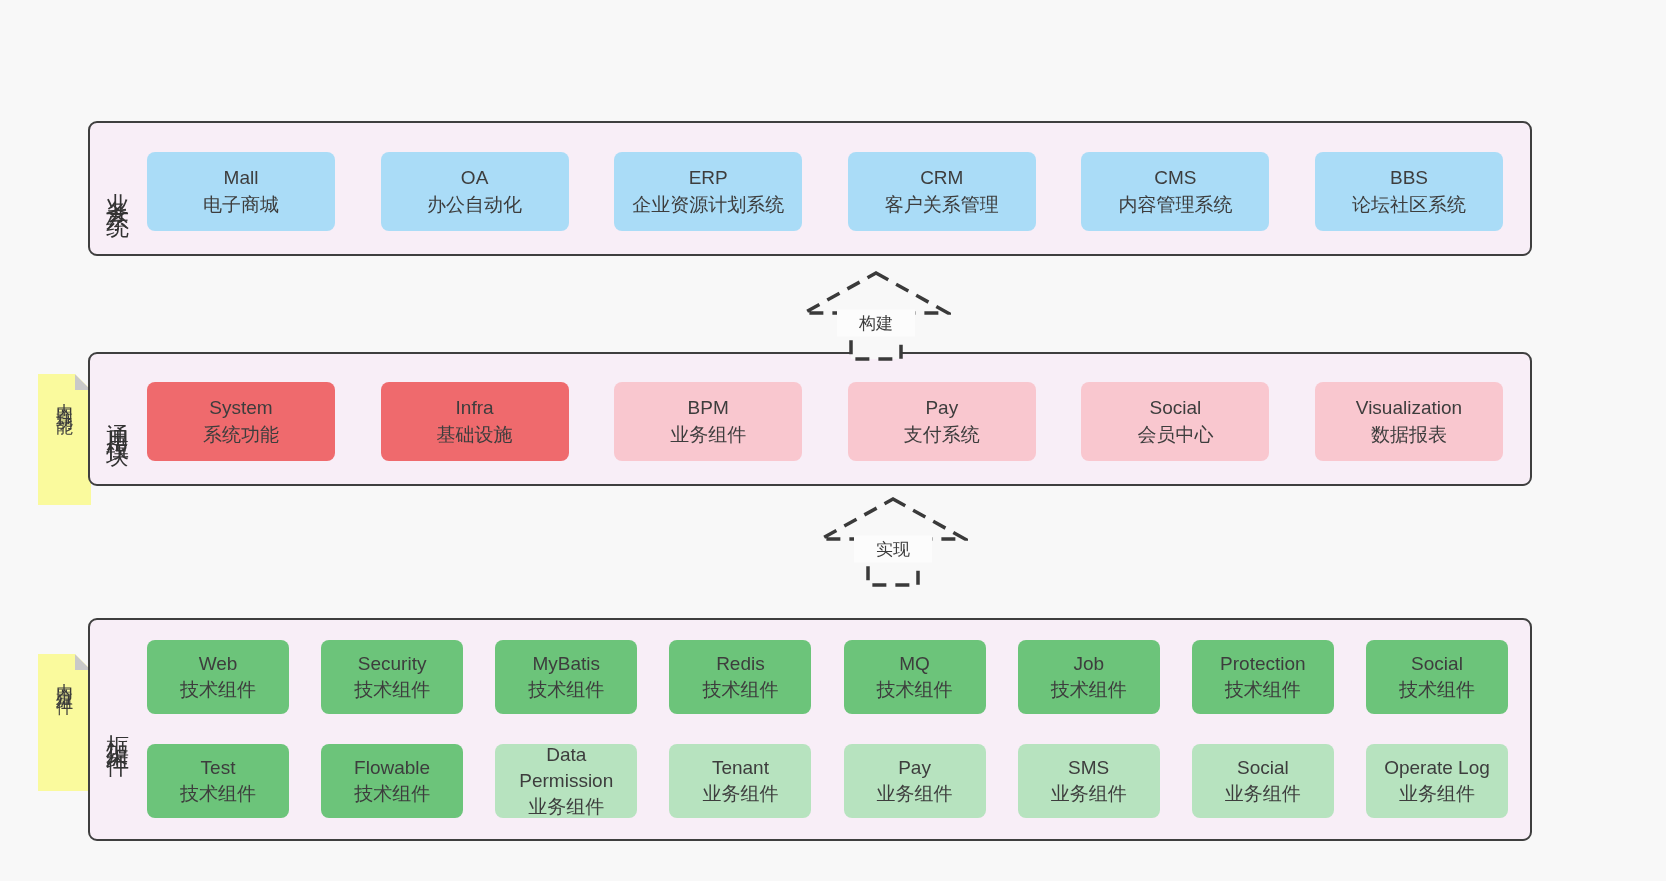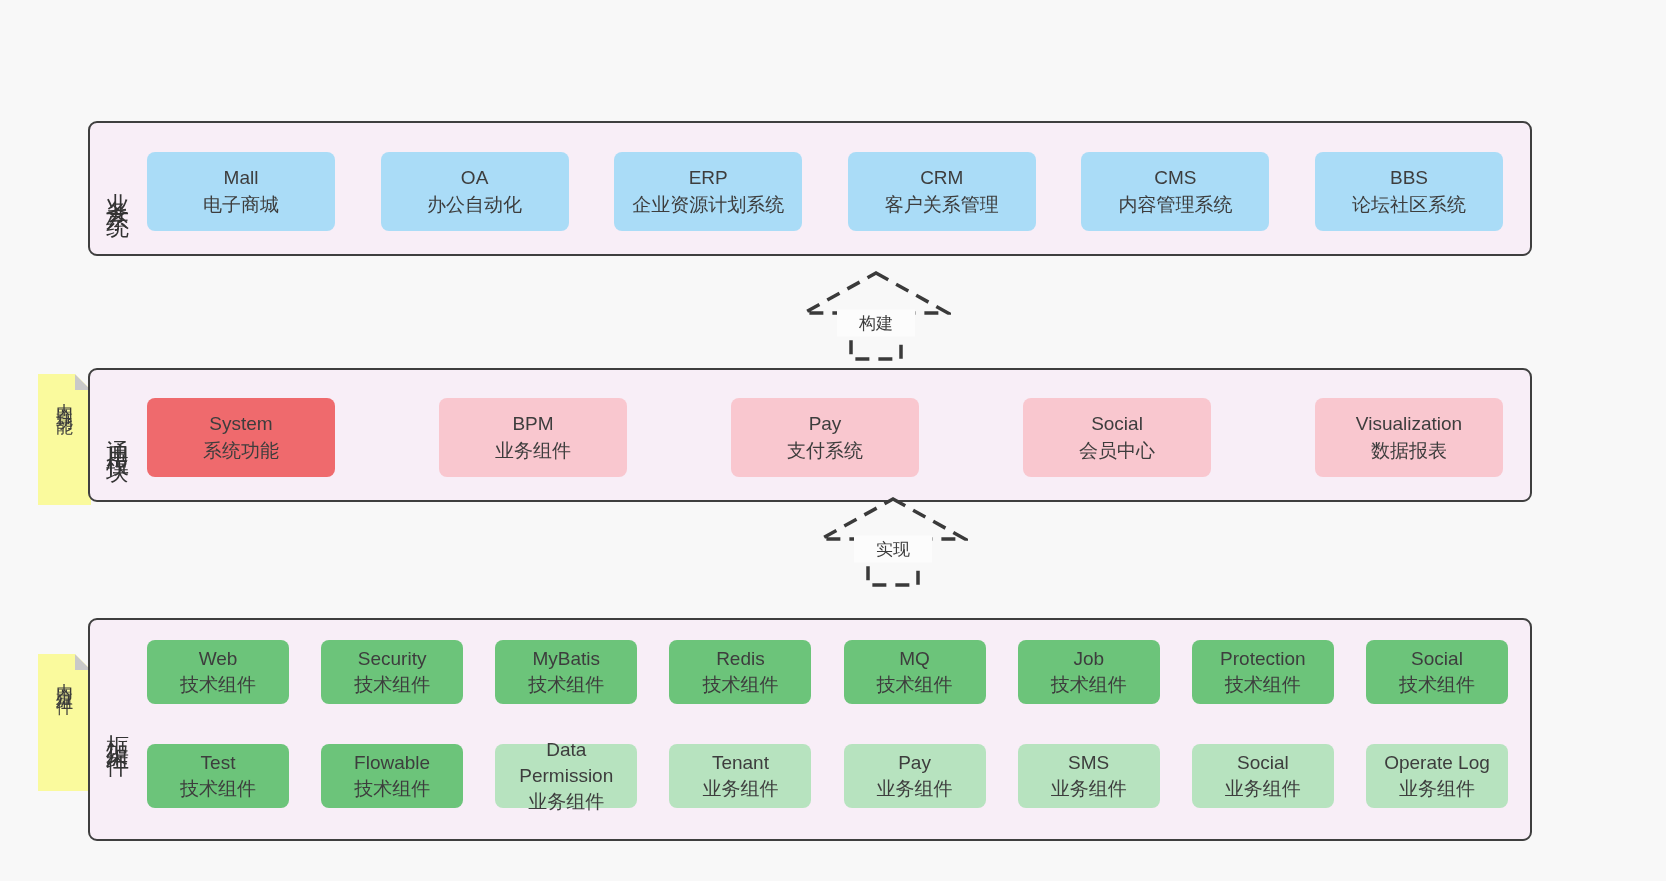--- a/index.html
+++ b/index.html
@@ -12,21 +12,21 @@
   }
   .stage{position:relative;width:1666px;height:881px;}
 
   
   .band{
     position:absolute;left:88px;width:1444px;box-sizing:border-box;
     background:#f8eef7;border:2px solid #3f3f3f;border-radius:9px;
     z-index:2;
   }
   .band1{top:121px;height:135px;}
-  .band2{top:368px;height:134px;}
+  .band2{top:352px;height:134px;}
   .band3{top:618px;height:223px;}
 
   .band-label{
     position:absolute;left:13px;top:50%;transform:translateY(-50%);
     writing-mode:vertical-rl;text-orientation:upright;
     font-size:23px;letter-spacing:7px;color:#333;white-space:nowrap;
   }
 
   .boxes{
     position:absolute;left:57px;right:27px;
@@ -38,21 +38,21 @@
   .band3 .row1{top:20px;}
   .band3 .row2{top:124px;gap:25px;}
 
   .box{
     box-sizing:border-box;
     display:flex;flex-direction:column;justify-content:center;align-items:center;
     border-radius:8px;text-align:center;
     padding:2px 8px;
   }
   .band1 .box,.band2 .box{width:188px;height:79px;}
-  .band3 .box{width:142px;height:64px;}
+  .band3 .box{width:142px;height:74px;}
   .box-title,.box-sub{line-height:1.38;font-size:19px;color:#3d3d3d;}
 
   .blue{background:#aadcf7;text-align:center;}
   .red{background:#ef6a6d;}
   .pink{background:#f9c7cf;}
   .green{background:#6cc47a;}
   .lightgreen{background:#b7e3bf;}
 
   
   .sticky{
@@ -129,20 +129,24 @@
     <span class="sticky-label">内置功能</span>
   </div>
 
   <section class="band band2">
     <div class="band-label">通用模块</div>
     <div class="boxes">
       <div class="box red">
         <div class="box-title">System</div>
         <div class="box-sub">系统功能</div>
       </div>
+      <div class="box red">
+        <div class="box-title">Infra</div>
+        <div class="box-sub">基础设施</div>
+      </div>
       <div class="box pink">
         <div class="box-title">BPM</div>
         <div class="box-sub">业务组件</div>
       </div>
       <div class="box pink">
         <div class="box-title">Pay</div>
         <div class="box-sub">支付系统</div>
       </div>
       <div class="box pink">
         <div class="box-title">Social</div>

